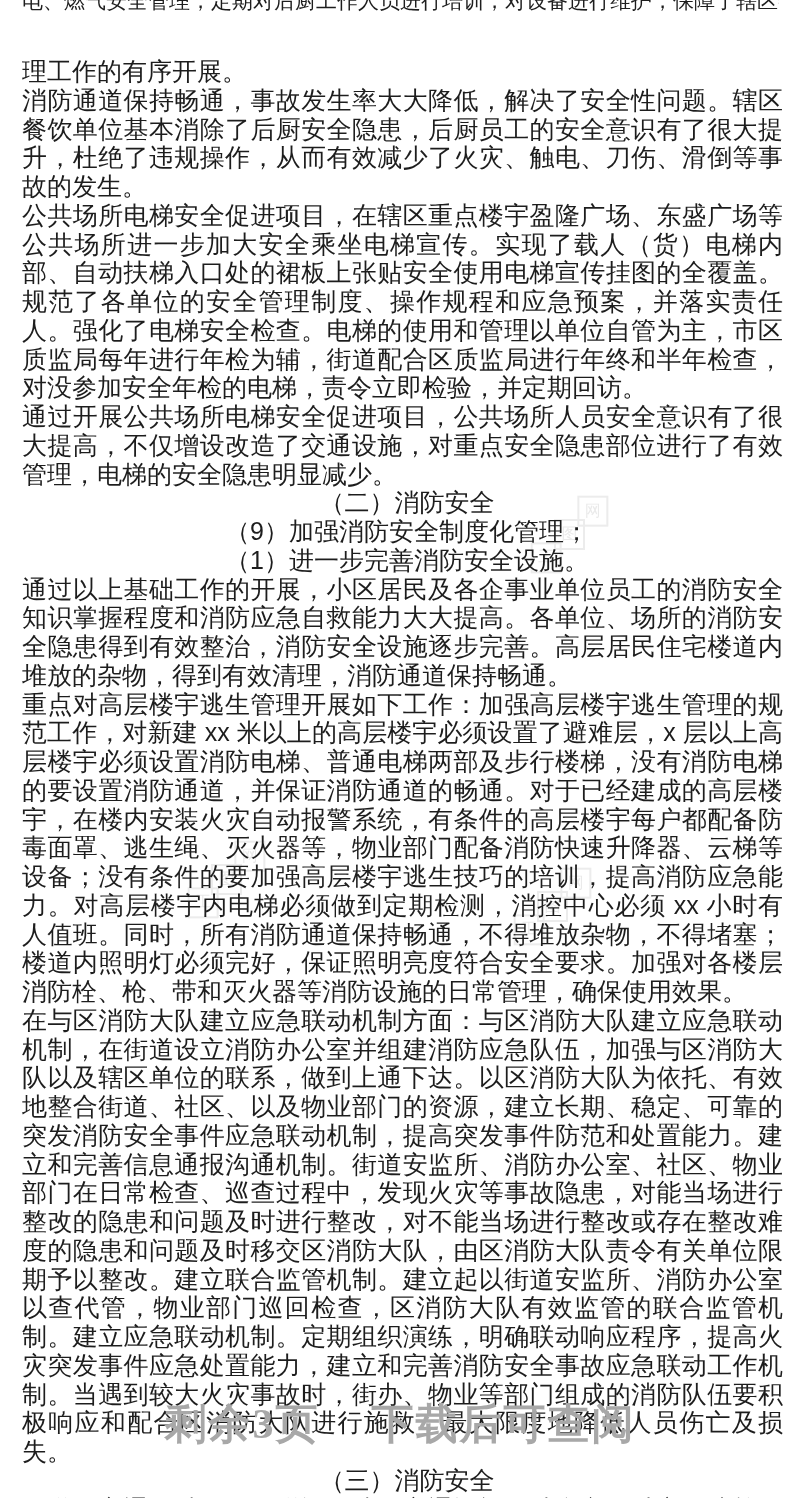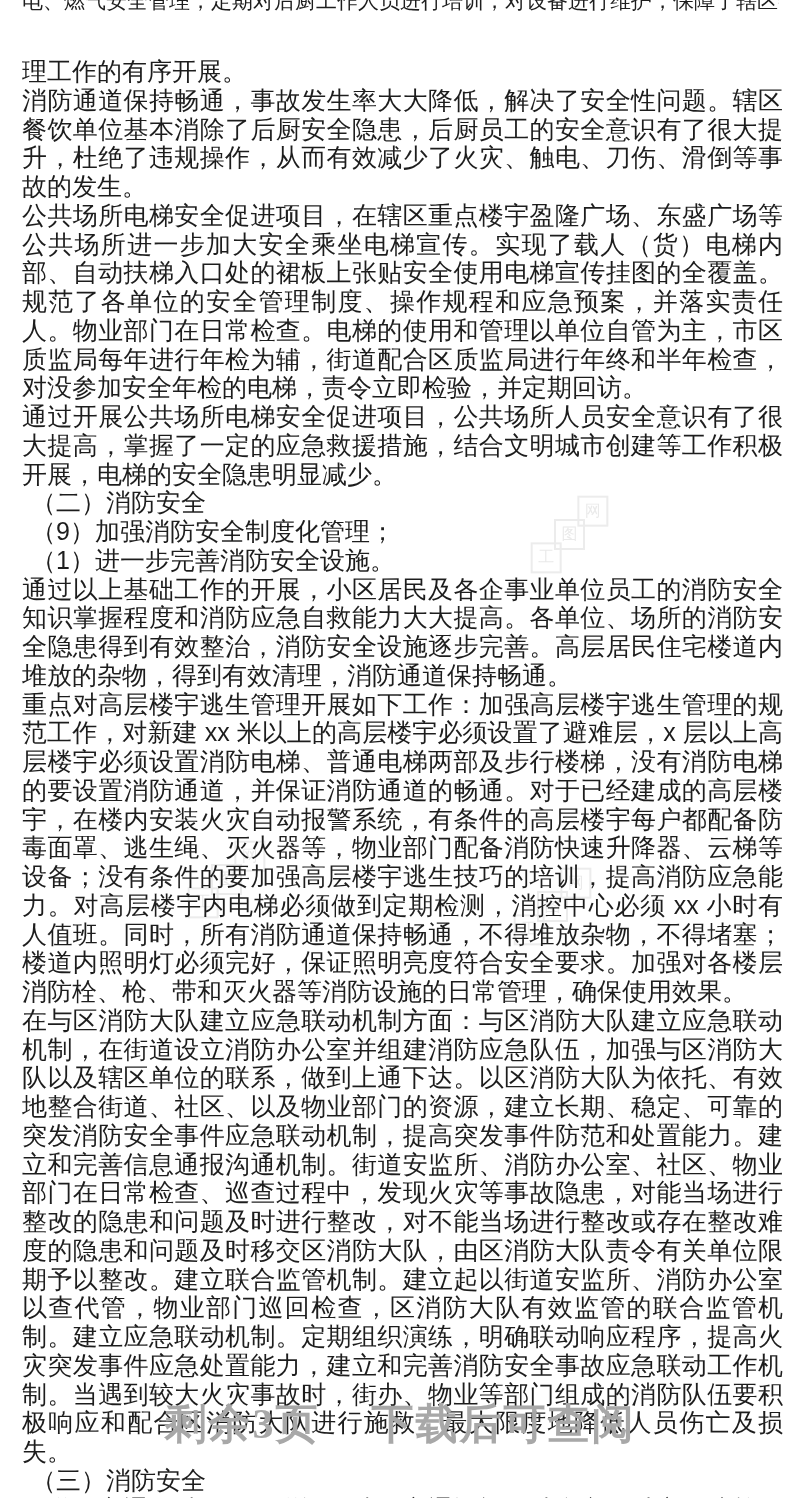--- a/index.html
+++ b/index.html
@@ -19,21 +19,21 @@
     color:#1d1d1d;
     letter-spacing:0;
   }
   .doc-text p{
     margin:0;
     text-align:justify;
     text-justify:inter-ideograph;
   }
   .doc-text p.heading,
   .doc-text p.list{
-    text-align:left;
+    text-align:center;
     text-indent:9px;
   }
   
   .clipped-line{
     position:absolute;
     left:22px;right:21px;top:-13px;
     height:25px;
     font-size:21px;
     line-height:28.75px;
     color:#1d1d1d;
@@ -90,22 +90,22 @@
     <span class="cell">工</span>
     <span class="cell">图</span>
     <span class="cell">网</span>
   </div>
 
   <div class="clipped-line">电、燃气安全管理，定期对后厨工作人员进行培训，对设备进行维护，保障了辖区餐饮后厨安全管</div>
 
   <div class="doc-text" id="doc-text">
       <p class="body">理工作的有序开展。</p>
       <p class="body">消防通道保持畅通，事故发生率大大降低，解决了安全性问题。辖区餐饮单位基本消除了后厨安全隐患，后厨员工的安全意识有了很大提升，杜绝了违规操作，从而有效减少了火灾、触电、刀伤、滑倒等事故的发生。</p>
-      <p class="body">公共场所电梯安全促进项目，在辖区重点楼宇盈隆广场、东盛广场等公共场所进一步加大安全乘坐电梯宣传。实现了载人（货）电梯内部、自动扶梯入口处的裙板上张贴安全使用电梯宣传挂图的全覆盖。规范了各单位的安全管理制度、操作规程和应急预案，并落实责任人。物业部门在日常检查。电梯的使用和管理以单位自管为主，市区质监局每年进行年检为辅，街道配合区质监局进行年终和半年检查，对没参加安全年检的电梯，责令立即检验，并定期回访。</p>
-      <p class="body">通过开展公共场所电梯安全促进项目，公共场所人员安全意识有了很大提高，掌握了一定的应急救援措施，结合文明城市创建等工作积极开展，电梯的安全隐患明显减少。</p>
+      <p class="body">公共场所电梯安全促进项目，在辖区重点楼宇盈隆广场、东盛广场等公共场所进一步加大安全乘坐电梯宣传。实现了载人（货）电梯内部、自动扶梯入口处的裙板上张贴安全使用电梯宣传挂图的全覆盖。规范了各单位的安全管理制度、操作规程和应急预案，并落实责任人。强化了电梯安全检查。电梯的使用和管理以单位自管为主，市区质监局每年进行年检为辅，街道配合区质监局进行年终和半年检查，对没参加安全年检的电梯，责令立即检验，并定期回访。</p>
+      <p class="body">通过开展公共场所电梯安全促进项目，公共场所人员安全意识有了很大提高，不仅增设改造了交通设施，对重点安全隐患部位进行了有效管理，电梯的安全隐患明显减少。</p>
       <p class="heading">（二）消防安全</p>
       <p class="list">（9）加强消防安全制度化管理；</p>
       <p class="list">（1）进一步完善消防安全设施。</p>
       <p class="body">通过以上基础工作的开展，小区居民及各企事业单位员工的消防安全知识掌握程度和消防应急自救能力大大提高。各单位、场所的消防安全隐患得到有效整治，消防安全设施逐步完善。高层居民住宅楼道内堆放的杂物，得到有效清理，消防通道保持畅通。</p>
       <p class="body">重点对高层楼宇逃生管理开展如下工作：加强高层楼宇逃生管理的规范工作，对新建 xx 米以上的高层楼宇必须设置了避难层，x 层以上高层楼宇必须设置消防电梯、普通电梯两部及步行楼梯，没有消防电梯的要设置消防通道，并保证消防通道的畅通。对于已经建成的高层楼宇，在楼内安装火灾自动报警系统，有条件的高层楼宇每户都配备防毒面罩、逃生绳、灭火器等，物业部门配备消防快速升降器、云梯等设备；没有条件的要加强高层楼宇逃生技巧的培训，提高消防应急能力。对高层楼宇内电梯必须做到定期检测，消控中心必须 xx 小时有人值班。同时，所有消防通道保持畅通，不得堆放杂物，不得堵塞；楼道内照明灯必须完好，保证照明亮度符合安全要求。加强对各楼层消防栓、枪、带和灭火器等消防设施的日常管理，确保使用效果。</p>
       <p class="body">在与区消防大队建立应急联动机制方面：与区消防大队建立应急联动机制，在街道设立消防办公室并组建消防应急队伍，加强与区消防大队以及辖区单位的联系，做到上通下达。以区消防大队为依托、有效地整合街道、社区、以及物业部门的资源，建立长期、稳定、可靠的突发消防安全事件应急联动机制，提高突发事件防范和处置能力。建立和完善信息通报沟通机制。街道安监所、消防办公室、社区、物业部门在日常检查、巡查过程中，发现火灾等事故隐患，对能当场进行整改的隐患和问题及时进行整改，对不能当场进行整改或存在整改难度的隐患和问题及时移交区消防大队，由区消防大队责令有关单位限期予以整改。建立联合监管机制。建立起以街道安监所、消防办公室以查代管，物业部门巡回检查，区消防大队有效监管的联合监管机制。建立应急联动机制。定期组织演练，明确联动响应程序，提高火灾突发事件应急处置能力，建立和完善消防安全事故应急联动工作机制。当遇到较大火灾事故时，街办、物业等部门组成的消防队伍要积极响应和配合区消防大队进行施救，最大限度地降低人员伤亡及损失。</p>
       <p class="heading">（三）消防安全</p>
       <p class="body">在道路交通领域，不仅增设改造了交通设施，结合文明城市创建等工作积极开展“灭火器等</p>
     </div>
 

